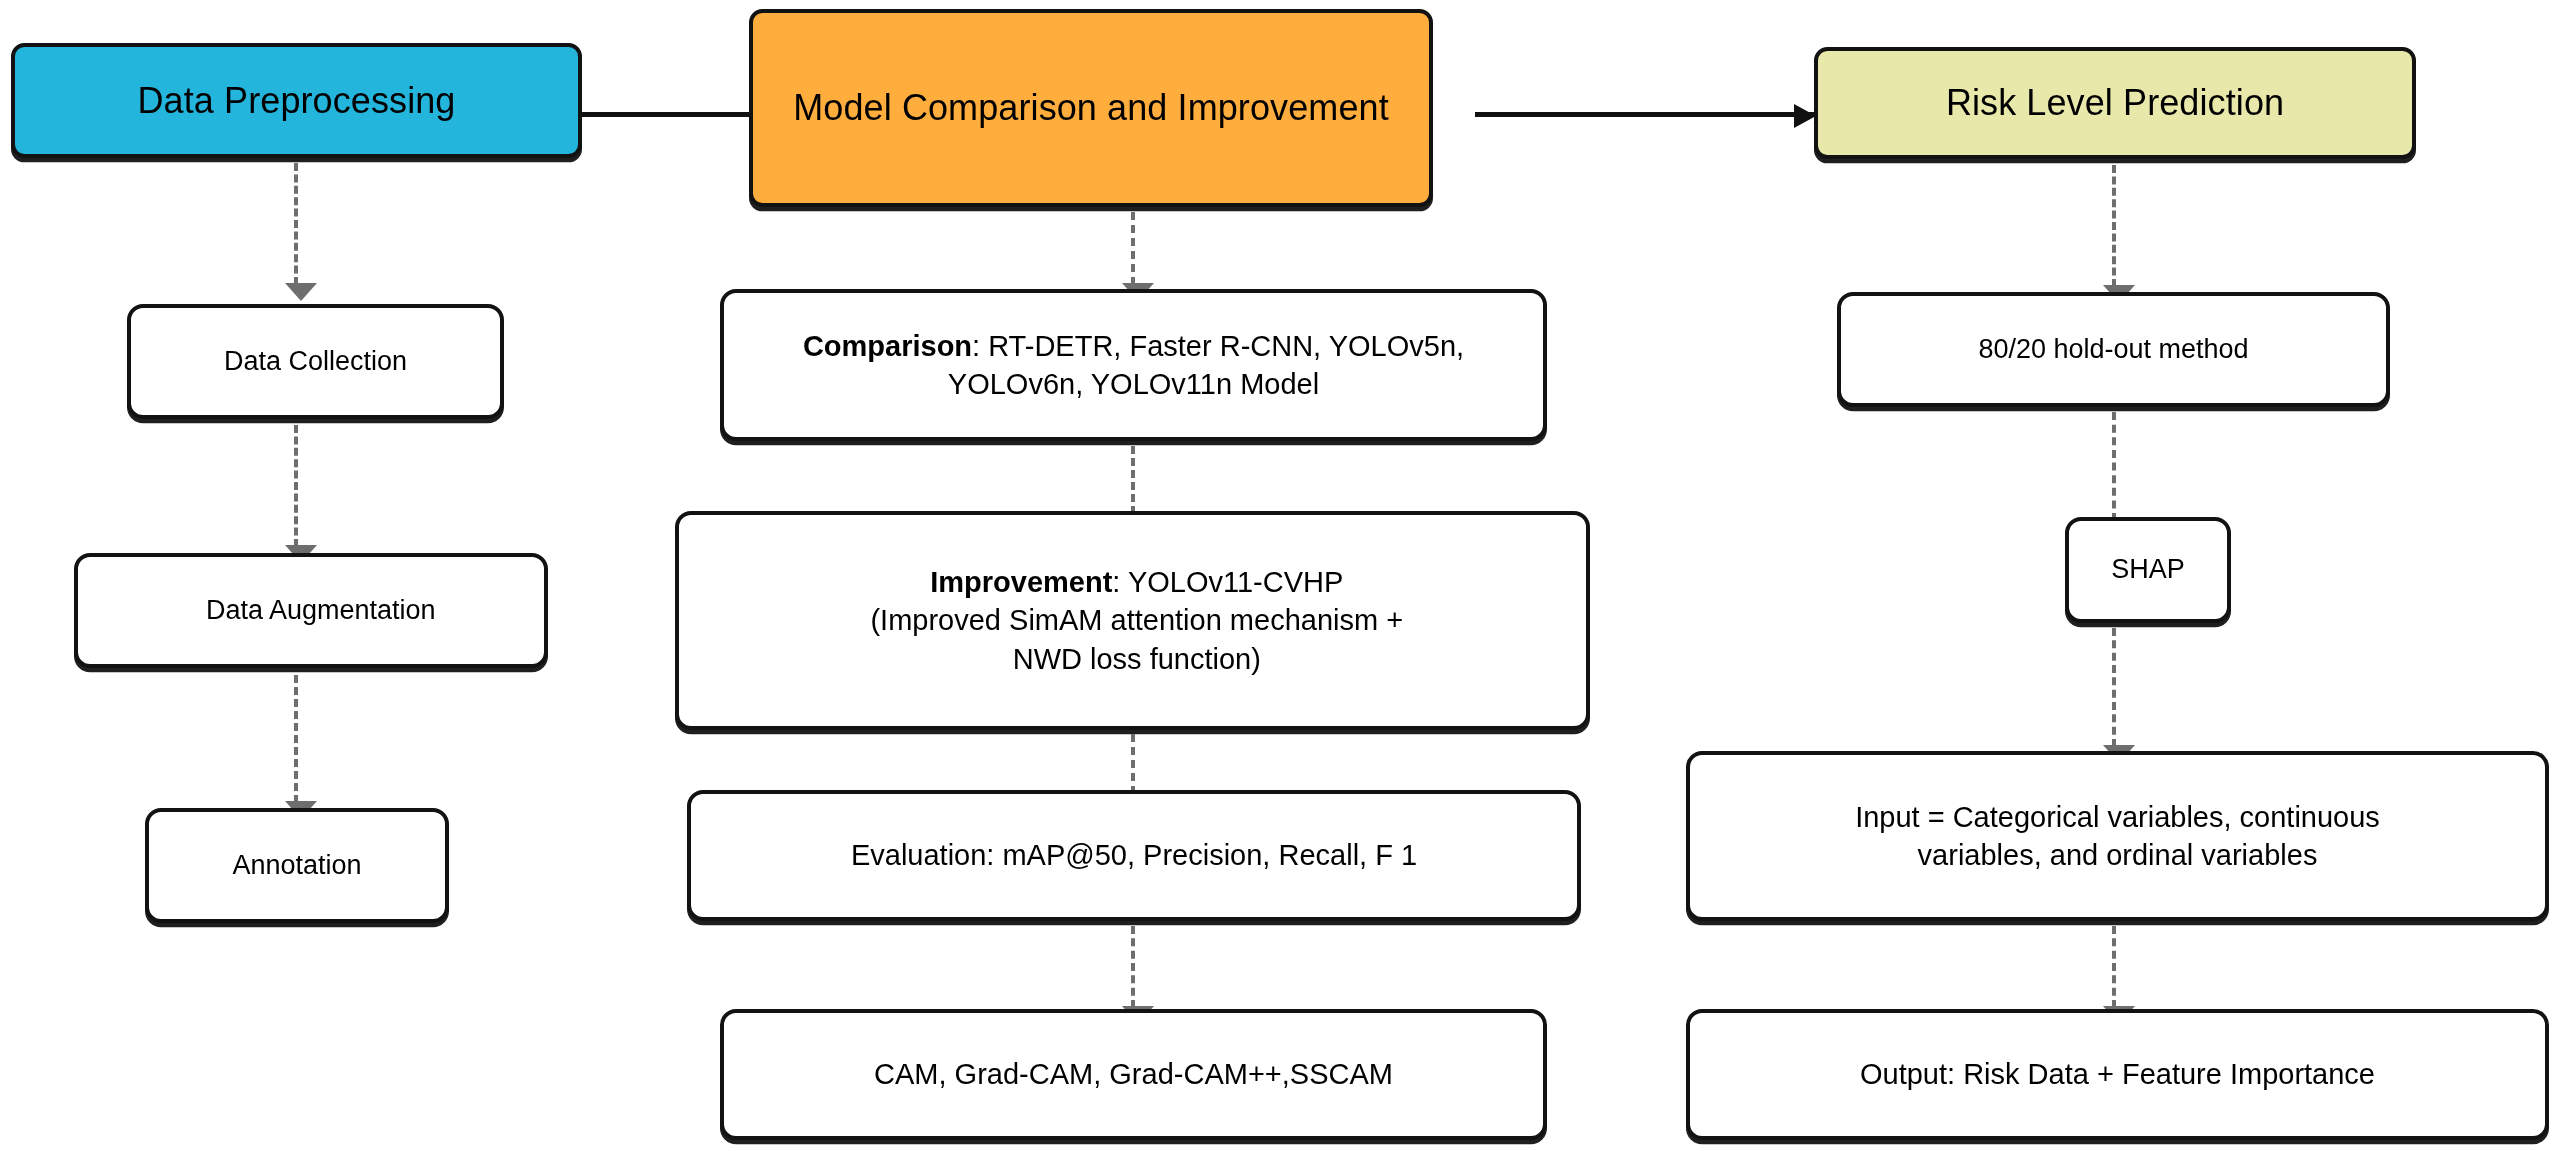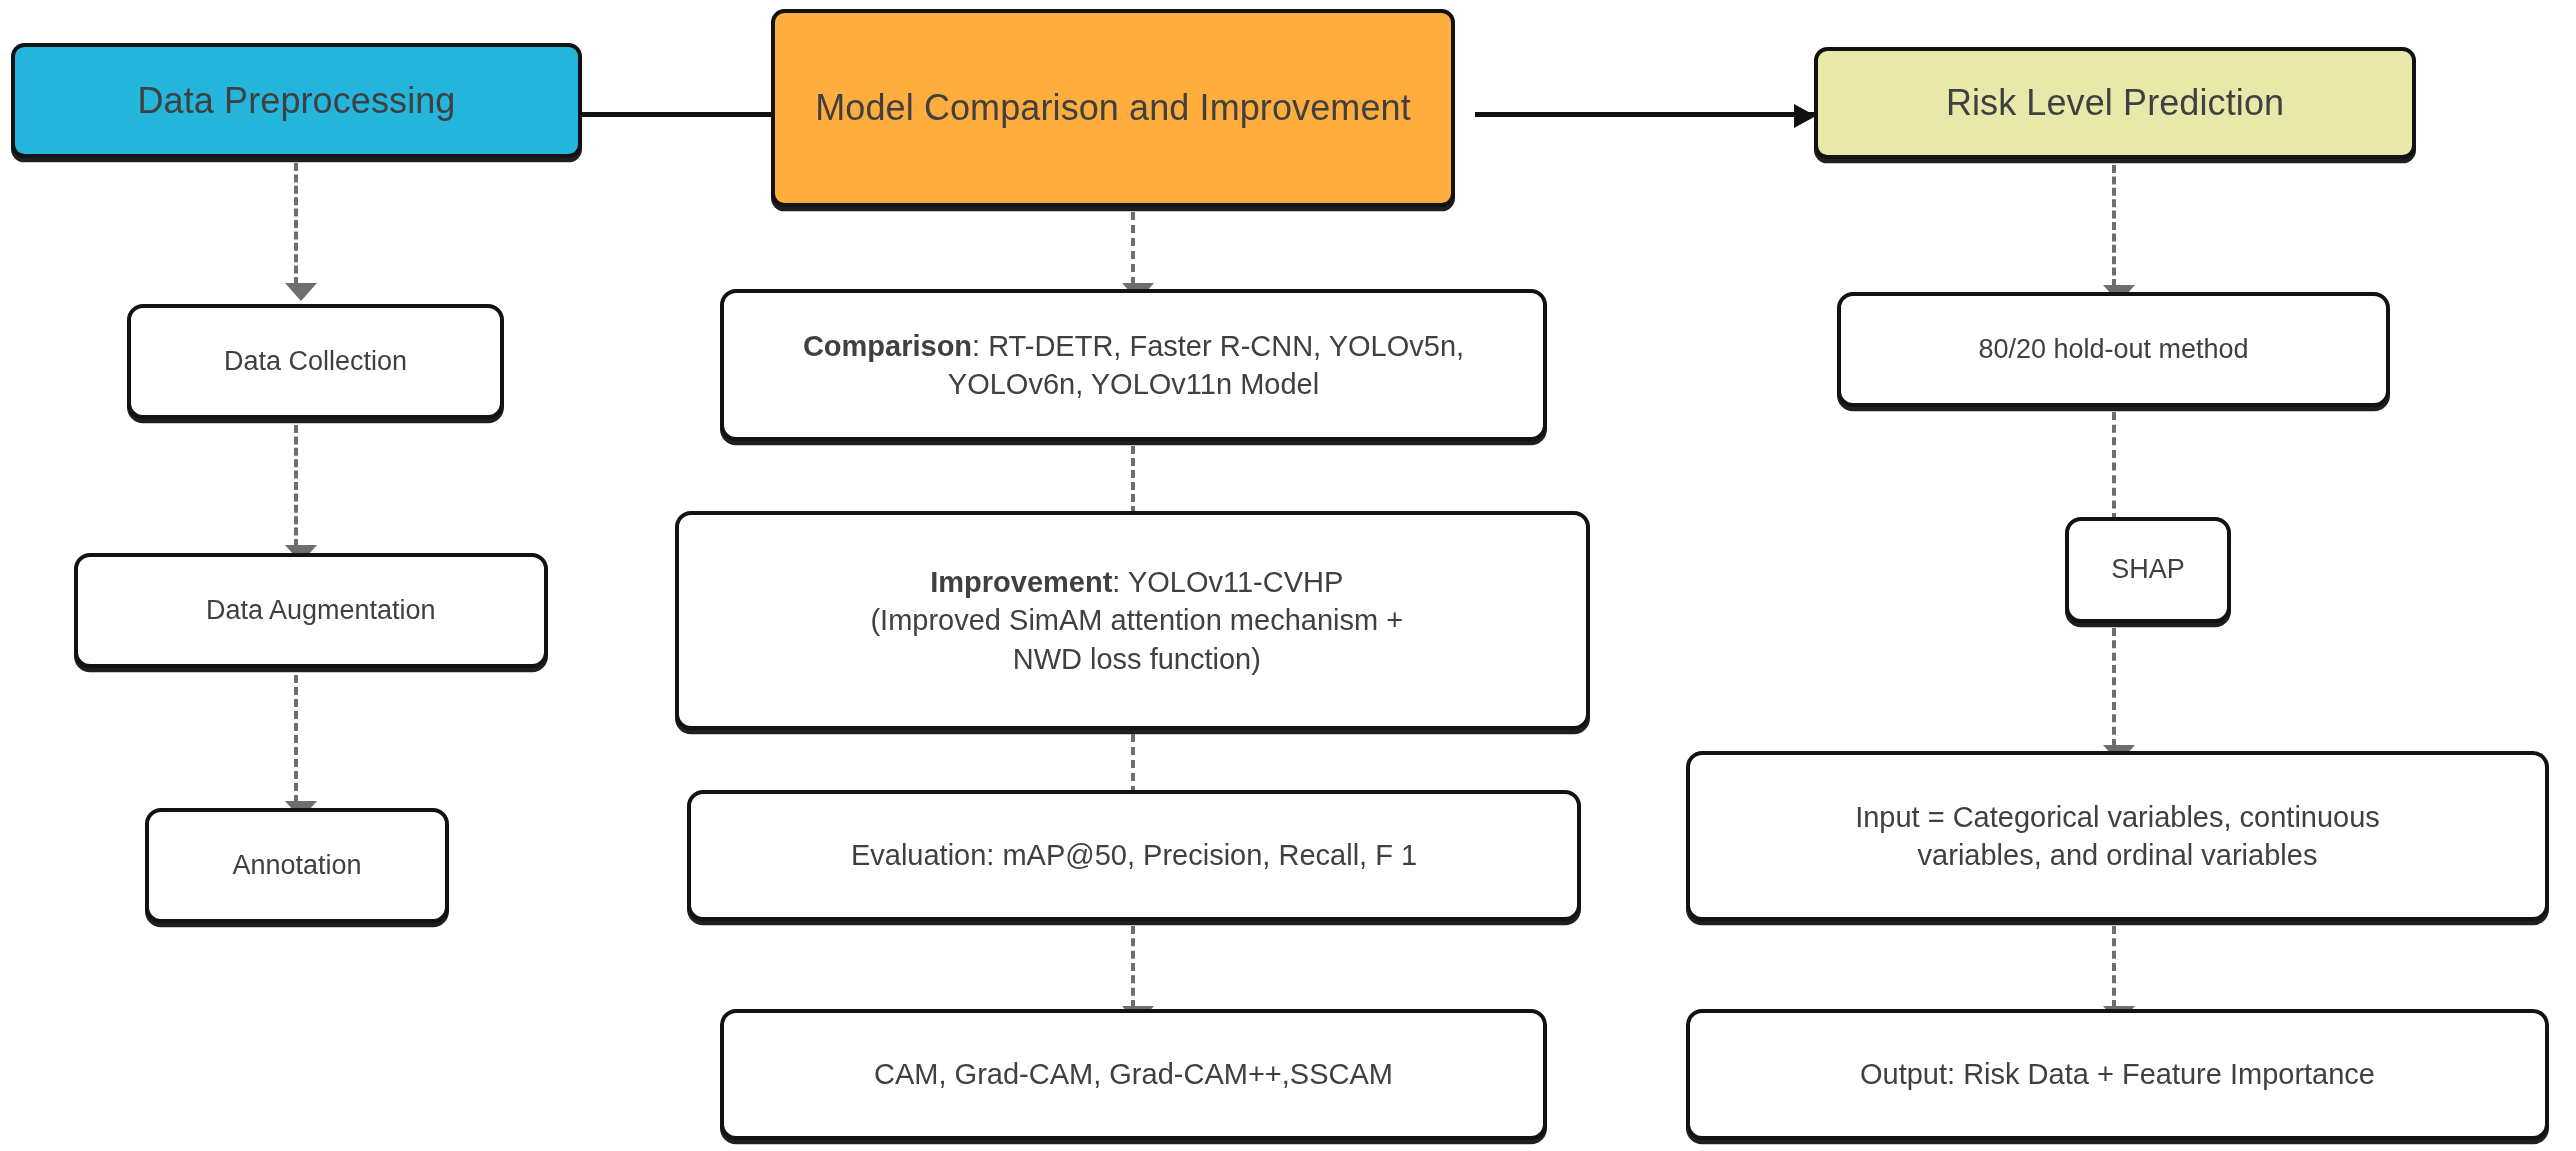--- a/index.html
+++ b/index.html
@@ -25,21 +25,21 @@
   .node {
     position: absolute;
     box-sizing: border-box;
     background: #ffffff;
     border: 4.3px solid #121212;
     border-radius: 16px;
     display: flex;
     align-items: center;
     justify-content: center;
     text-align: center;
-    color: #404040;
+    color: #000000;
     line-height: 1.32;
     padding: 4.9px 13.4px;
     box-shadow: 0 4.3px 0 0 rgba(0,0,0,0.88);
   }
   .node .txt {
     display: block;
     width: 100%;
     white-space: pre-line;
   }
 
@@ -121,21 +121,21 @@
   </div>
 
   <div class="v-arrow" style="left:294px; top:675px; height:128px;"></div>
 
   <div class="node step" style="left:145px; top:808px; width:304px; height:115px;">
     <span class="txt">Annotation</span>
   </div>
 
   <div class="h-arrow" style="left:582px; top:112px; width:222px;"></div>
 
-  <div class="node stage orange" style="left:771px; top:9px; width:684px; height:198px;">
+  <div class="node stage orange" style="left:749px; top:9px; width:684px; height:198px;">
     <span class="txt">Model Comparison and Improvement</span>
   </div>
 
   <div class="v-arrow" style="left:1131px; top:212px; height:73px;"></div>
 
   <div class="node step-lg" style="left:720px; top:289px; width:827px; height:152px;">
     <span class="txt"><b>Comparison</b><span>: RT-DETR, Faster R-CNN, YOLOv5n, YOLOv6n, YOLOv11n Model</span></span>
   </div>
 
   <div class="v-arrow" style="left:1131px; top:446px; height:68px;"></div>

